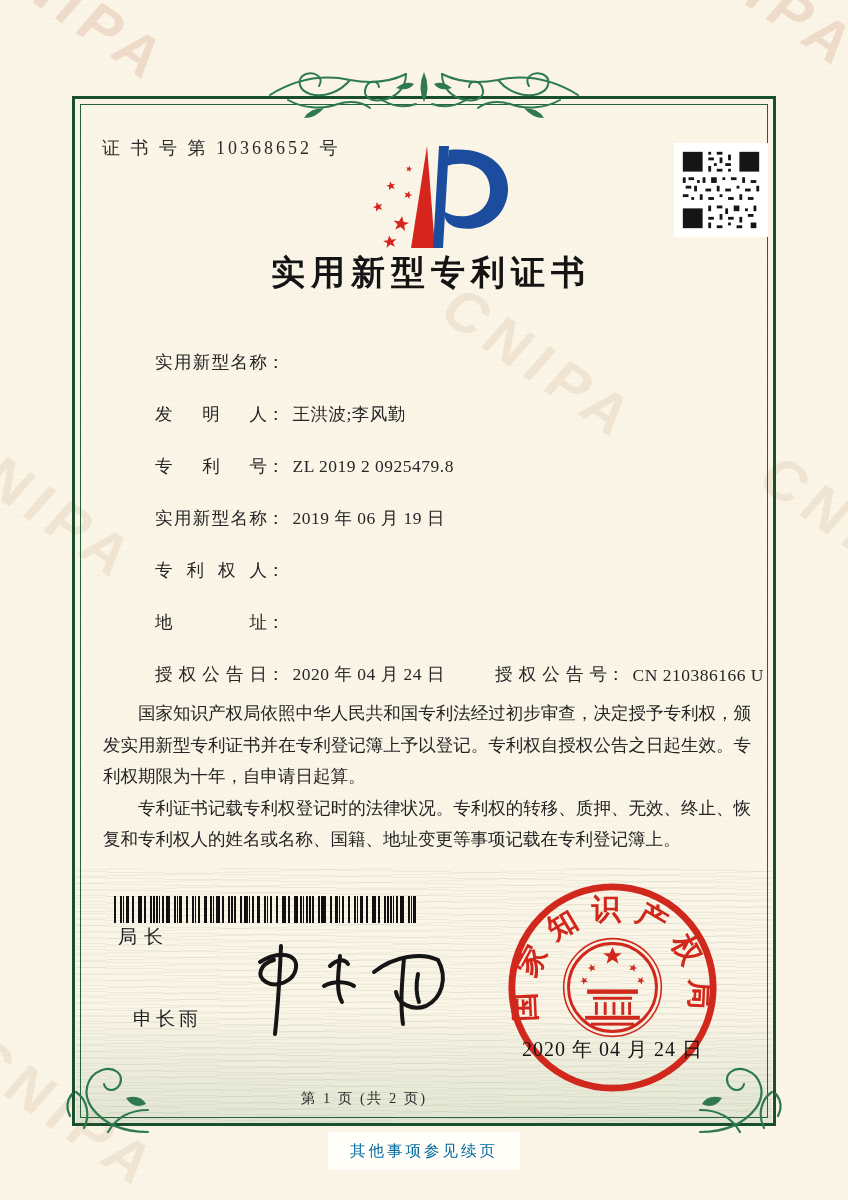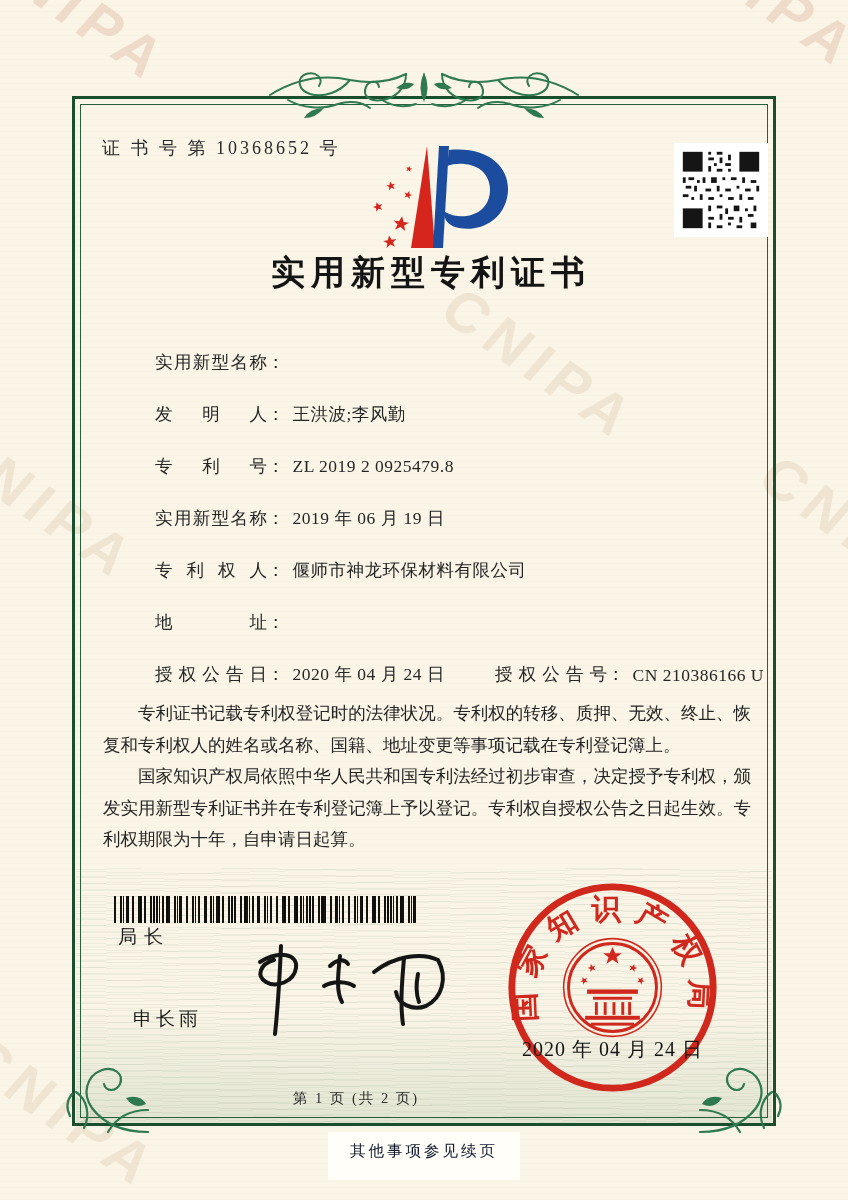--- a/index.html
+++ b/index.html
@@ -67,24 +67,24 @@
   .signer-name{position:absolute;z-index:4;left:133px;top:1006px;font-size:19px;letter-spacing:4px;
     font-family:"Liberation Sans","DejaVu Sans",sans-serif;color:#1c1c1c;}
   .signature{position:absolute;z-index:4;left:226px;top:940px;}
   
   .seal{position:absolute;z-index:5;left:505px;top:880px;}
   .seal-text{font-size:30px;font-weight:700;letter-spacing:13px;fill:#d0281c;
     font-family:"Liberation Serif","DejaVu Serif",serif;}
   .seal-date{position:absolute;z-index:6;left:510px;top:1036px;width:205px;text-align:center;
     font-size:20px;letter-spacing:1px;color:#141414;}
   
-  .page-indicator{position:absolute;z-index:4;left:60px;top:1089px;width:592px;text-align:center;
+  .page-indicator{position:absolute;z-index:4;left:68px;top:1089px;width:592px;text-align:center;
     font-size:14.5px;letter-spacing:2px;color:#2e2e2e;}
   .note-box{position:absolute;z-index:6;left:50%;transform:translateX(-50%);top:1132px;
-    background:#fffef8;padding:9px 22px 18px;font-size:15.5px;letter-spacing:3px;color:#0f172a;}
+    background:#fffef8;padding:9px 22px 8px;font-size:15.5px;letter-spacing:3px;color:#0369a1;}
 </style>
 </head>
 <body>
 
 <div class="page">
 
   <span class="wm rosy" style="left:-38px;top:-28px;">CNIPA</span>
   <span class="wm rosy" style="left:652px;top:-42px;">CNIPA</span>
   <span class="wm" style="left:430px;top:330px;">CNIPA</span>
   <span class="wm" style="left:-70px;top:470px;">CNIPA</span>
@@ -220,43 +220,42 @@
       <span class="fvalue">ZL 2019 2 0925479.8</span>
     </div>
     <div class="frow">
       <span class="flabel">实用新型名称</span>
         <span class="fcolon">：</span>
       <span class="fvalue">2019 年 06 月 19 日</span>
     </div>
     <div class="frow">
       <span class="flabel">专利权人</span>
         <span class="fcolon">：</span>
-      <span class="fvalue">偃师市神龙环保材料有限公司</span>
     </div>
     <div class="frow">
       <span class="flabel">地址</span>
         <span class="fcolon">：</span>
     </div>
     <div class="frow">
       <span class="fpair first">
         <span class="flabel">授权公告日</span>
           <span class="fcolon">：</span>
         <span class="fvalue">2020 年 04 月 24 日</span>
       </span>
       <span class="fpair">
         <span class="flabel">授权公告号</span>
           <span class="fcolon">：</span>
         <span class="fvalue">CN 210386166 U</span>
       </span>
     </div>
   </div>
 
   <div class="bodytext">
+    <p>国家知识产权局依照中华人民共和国专利法经过初步审查，决定授予专利权，颁发实用新型专利证书并在专利登记簿上予以登记。专利权自授权公告之日起生效。专利权期限为十年，自申请日起算。</p>
     <p>专利证书记载专利权登记时的法律状况。专利权的转移、质押、无效、终止、恢复和专利权人的姓名或名称、国籍、地址变更等事项记载在专利登记簿上。</p>
-    <p>国家知识产权局依照中华人民共和国专利法经过初步审查，决定授予专利权，颁发实用新型专利证书并在专利登记簿上予以登记。专利权自授权公告之日起生效。专利权期限为十年，自申请日起算。</p>
   </div>
 
   <div class="barcode"></div>
 
   <div class="signer-title">局长</div>
   <div class="signer-name">申长雨</div>
 
   <svg class="signature" width="230" height="105" viewBox="0 0 230 105">
     <g stroke="#151515" stroke-width="4" fill="none" stroke-linecap="round" stroke-linejoin="round">
       <path d="M34,22 C54,10 72,14 70,28 C68,42 50,48 40,42 C30,36 34,24 48,20"></path>

